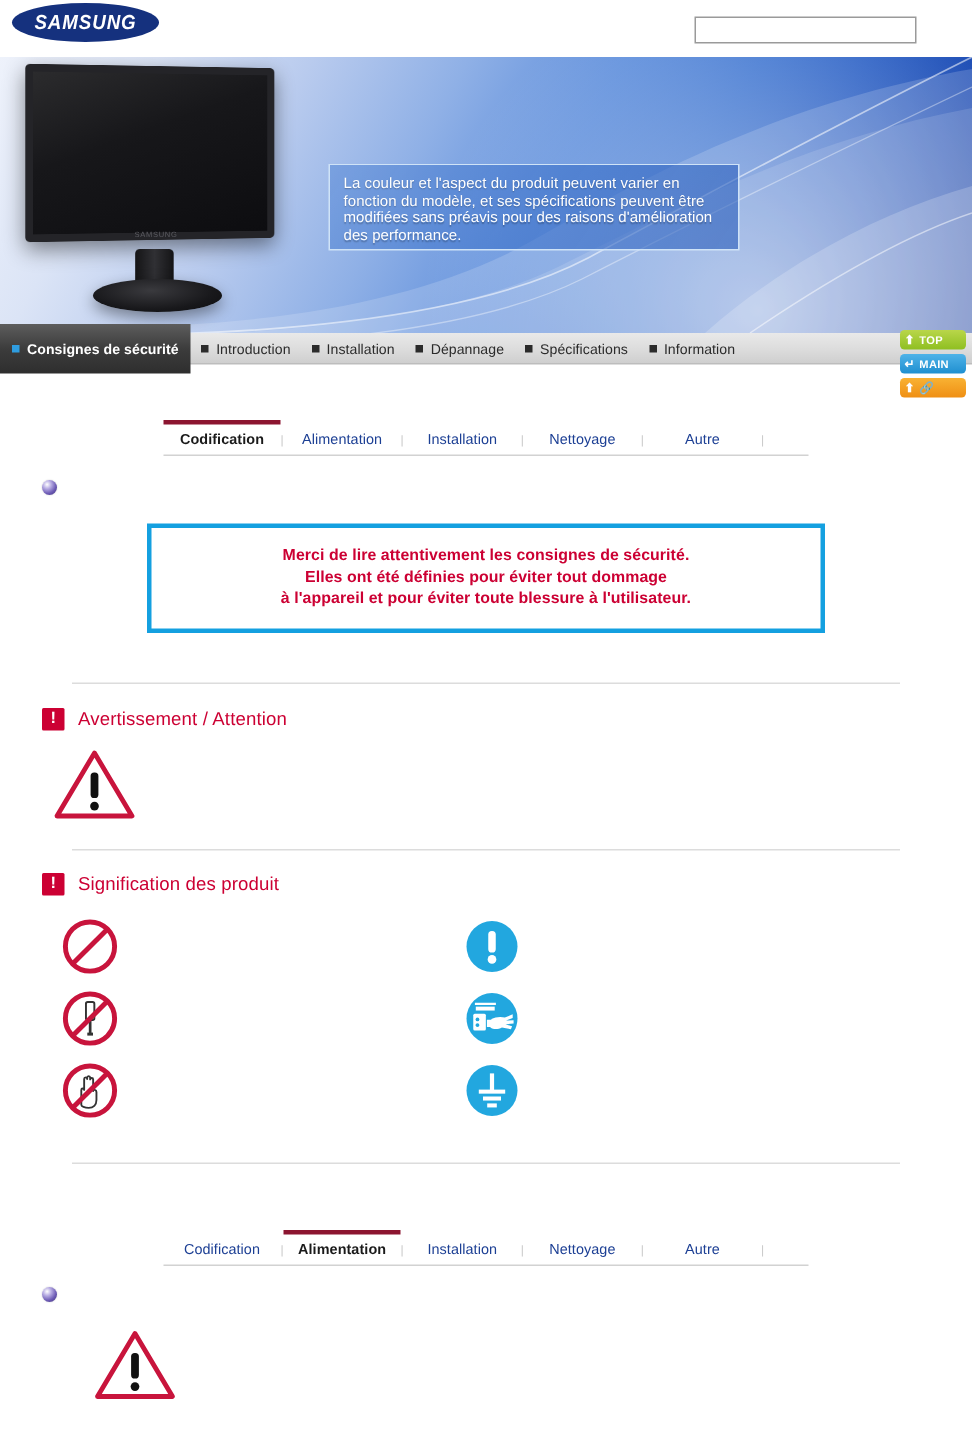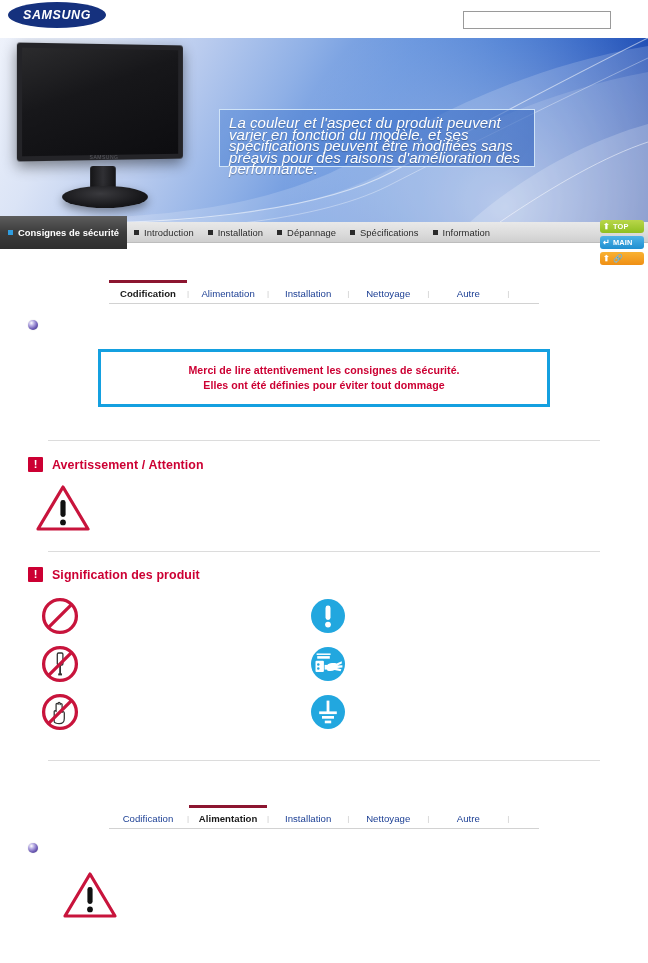--- a/index.html
+++ b/index.html
@@ -65,27 +65,26 @@
     border-radius:3px;
     transform: perspective(520px) rotateY(9deg);
   }
   .mon-base {
     position:absolute; left:50px; top:142px; width:86px; height:22px;
     background:radial-gradient(ellipse at 45% 35%, #3a3a3e 0%, #18181b 62%, #0c0c0e 100%);
     border-radius:50%;
     box-shadow:0 4px 10px rgba(0,0,0,0.4);
   }
   .hero-note {
-    position:absolute; left:219px; top:71px; width:316px; height:58px;
+    position:absolute; left:219px; top:71px; width:274px; height:58px;
     border:1px solid #cfe3f7;
     background:linear-gradient(125deg, rgba(95,143,217,0.62) 0%, rgba(58,112,201,0.60) 50%, rgba(36,88,184,0.58) 100%);
-    color:#ffffff; font-size:15px; line-height:11.6px;
+    color:#ffffff; font-size:10px; line-height:11.6px;
     padding:7px 9px; letter-spacing:0.05px;
     text-shadow:0 1px 1px rgba(0,0,0,0.28);
-    font-style:italic;
   }
 
   
   .navbar {
     position:relative; width:648px; height:21px;
     background:linear-gradient(180deg,#e9e9e9 0%,#dcdcdc 55%,#cfcfcf 100%);
     display:flex; align-items:center;
     border-bottom:1px solid #bdbdbd;
   }
   .nav-item {
@@ -146,21 +145,21 @@
     text-align:center;
   }
 
   .divider { height:1px; background:#dcdcdc; margin:0 auto; width:552px; }
 
   .sec-head { display:flex; align-items:center; gap:9px; }
   .sec-icon {
     width:15px; height:15px; background:#cc0033; border-radius:1px;
     color:#fff; font-size:11px; font-weight:bold; line-height:15px; text-align:center;
   }
-  .sec-title { color:#cc0033; font-size:12.4px; font-weight:bold; letter-spacing:0.1px; }
+  .sec-title { color:#cc0033; font-size:12.4px; font-weight:normal; letter-spacing:0.1px; }
 
   .sym-grid { display:flex; width:100%; }
   .sym-col { width:268px; }
   .sym-row { height:48px; display:flex; align-items:center; }
 
   svg { display:block; }
 </style>
 </head>
 <body>
 
@@ -254,20 +253,21 @@
 
     <div style="height:16px;"></div>
     <div style="padding-left:28px;">
       <div class="bullet"></div>
     </div>
 
     <div style="height:19px;"></div>
     <div class="notice-box">
       <div class="notice-line">Merci de lire attentivement les consignes de sécurité.</div>
       <div class="notice-line">Elles ont été définies pour éviter tout dommage</div>
+      <div class="notice-line">à l'appareil et pour éviter toute blessure à l'utilisateur.</div>
     </div>
 
     <div style="height:33px;"></div>
     <div class="divider"></div>
 
     <div style="height:16px;"></div>
     <div class="sec-head" style="padding-left:28px;">
       <div class="sec-icon">!</div>
       <div class="sec-title">Avertissement / Attention</div>
     </div>

